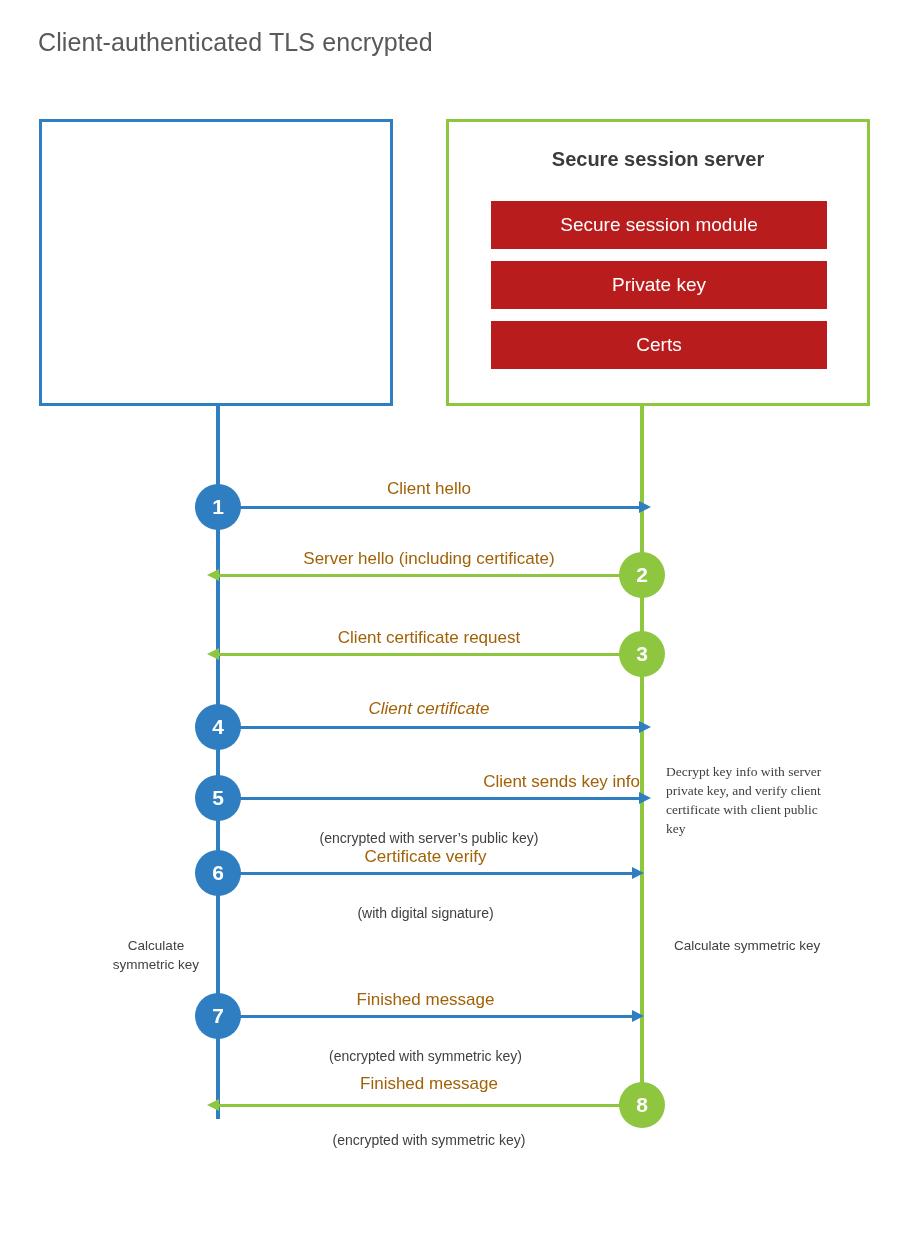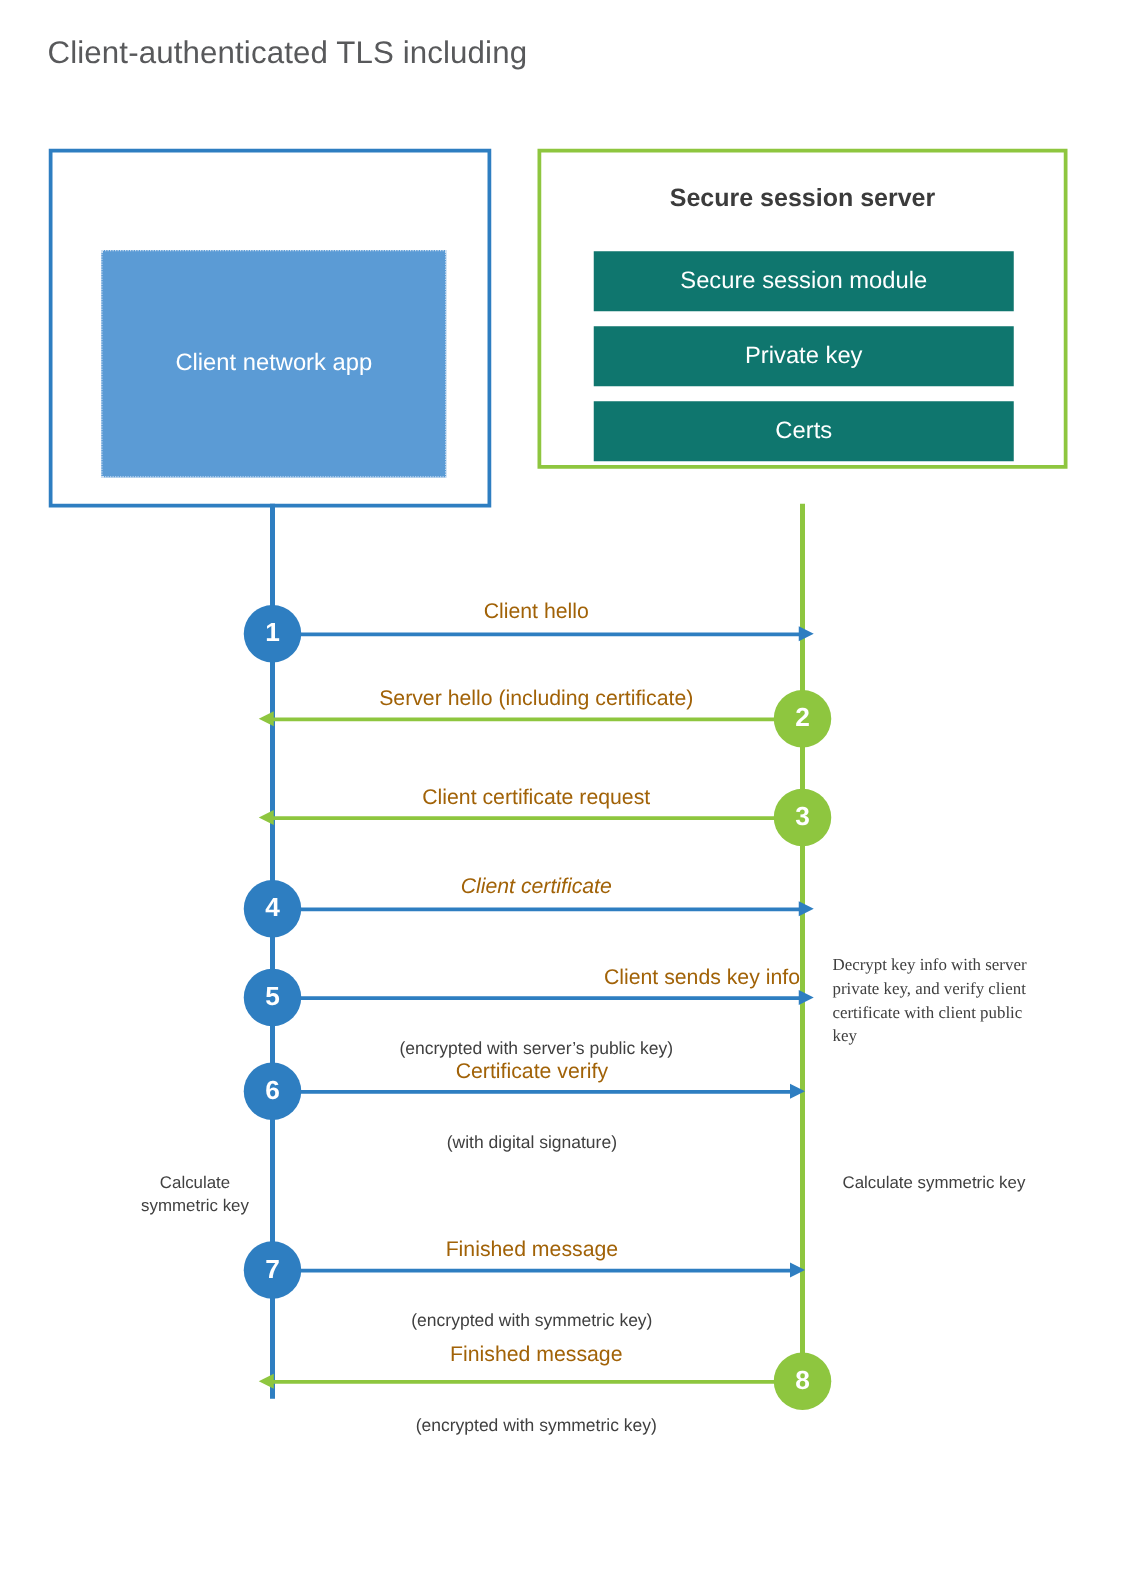--- a/index.html
+++ b/index.html
@@ -34,24 +34,24 @@
     box-sizing: border-box;
   }
   .node-box.client {
     left: 39px;
     top: 119px;
     width: 354px;
     height: 287px;
     border: 3px solid #2e7ec1;
   }
   .node-box.server {
-    left: 430px;
+    left: 446px;
     top: 119px;
     width: 424px;
-    height: 256px;
+    height: 287px;
     border: 3px solid #8ec63f;
   }
   .node-title {
     position: absolute;
     left: 0;
     right: 0;
     top: 26px;
     text-align: center;
     font-size: 20px;
     font-weight: bold;
@@ -79,21 +79,21 @@
   }
 
   
   .server-bars {
     position: absolute;
     left: 42px;
     top: 79px;
     width: 336px;
   }
   .server-bar {
-    background: #0f766e;
+    background: #b91c1c;
     height: 48px;
     margin-bottom: 12px;
     display: flex;
     align-items: center;
     justify-content: center;
     color: #ffffff;
     font-size: 19px;
   }
   .server-bar:last-child { margin-bottom: 0; }
 
@@ -195,24 +195,23 @@
     left: 666px;
     top: 762px;
     width: 166px;
     text-align: left;
     font-family: Liberation Serif, serif;
   }
 </style>
 </head>
 <body>
 
-<div class="page-title">Client-authenticated TLS including</div>
+<div class="page-title">Client-authenticated TLS encrypted</div>
 
 <div class="node-box client">
-  <div class="client-app">Client network app</div>
 </div>
 
 <div class="node-box server">
   <div class="node-title">Secure session server</div>
   <div class="server-bars">
     <div class="server-bar">Secure session module</div>
     <div class="server-bar">Private key</div>
     <div class="server-bar">Certs</div>
   </div>
 </div>

